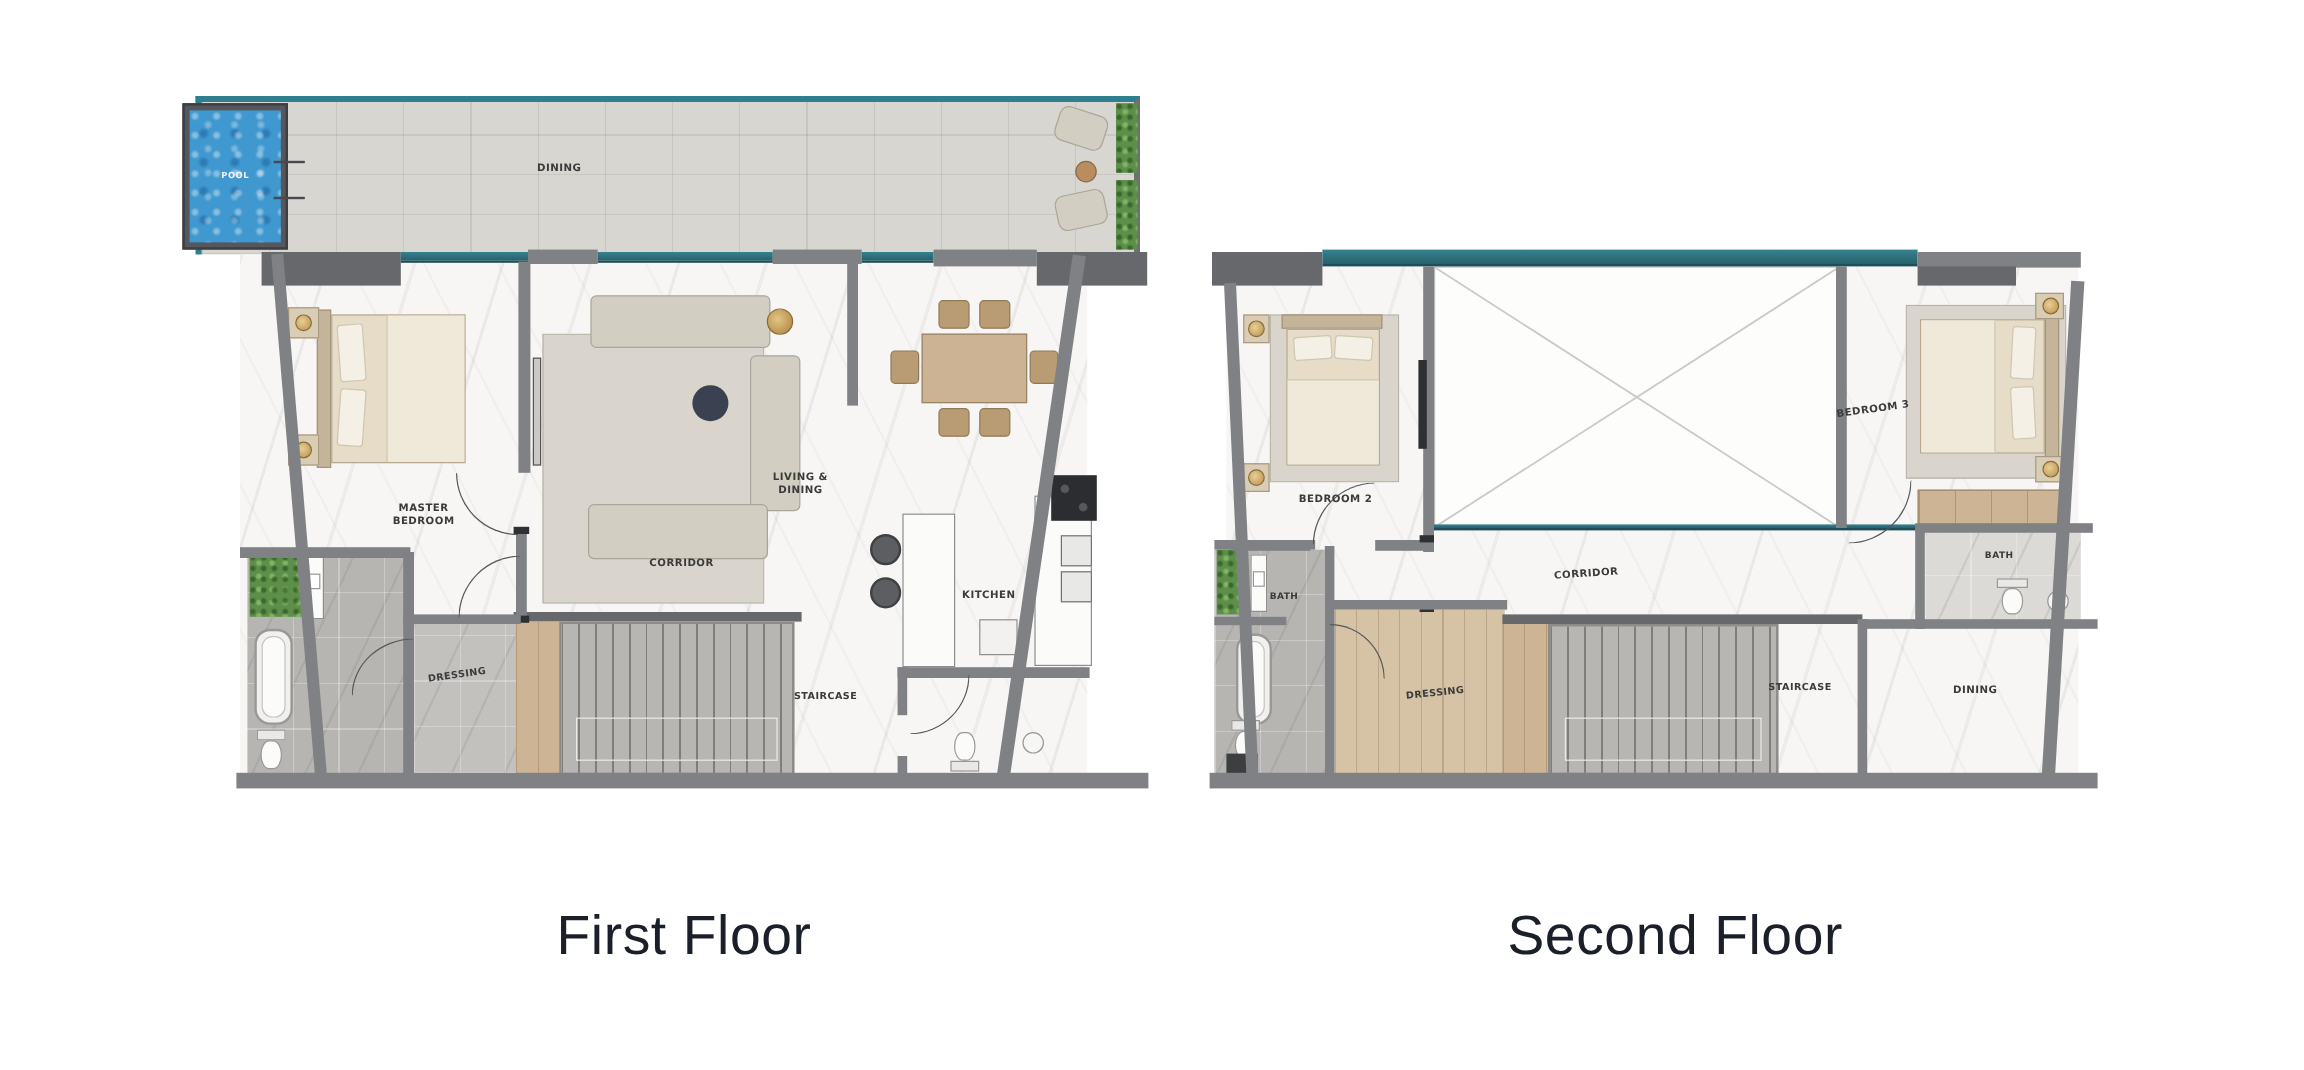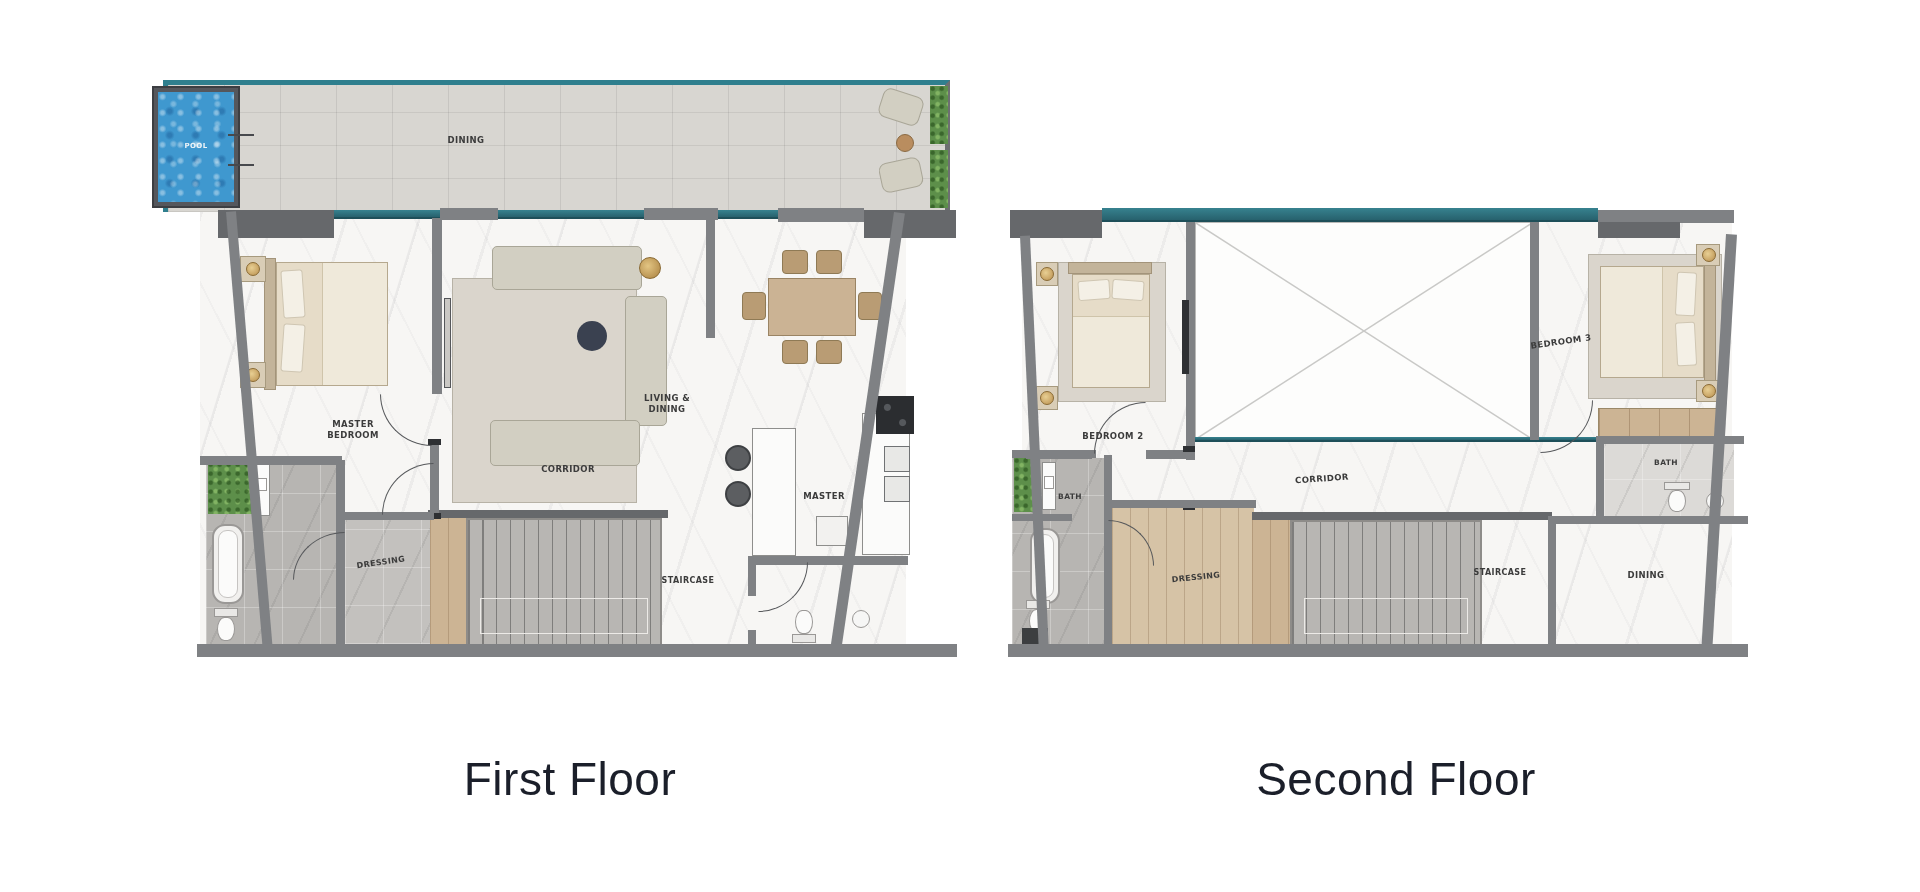--- a/index.html
+++ b/index.html
@@ -165,21 +165,21 @@
     <div class="arc bl" style="left:380px;top:394px;width:52px;height:52px"></div>
     <div class="arc tl" style="left:382px;top:463px;width:52px;height:52px"></div>
     <div class="arc tl" style="left:293px;top:532px;width:52px;height:48px"></div>
     <div class="arc br" style="left:758px;top:562px;width:50px;height:50px"></div>
 
     <div class="room-label" style="left:196px;top:147px;color:#eef4f8;font-size:7px">POOL</div>
     <div class="room-label" style="left:466px;top:141px">DINING</div>
     <div class="room-label" style="left:353px;top:430px;width:64px">MASTER BEDROOM</div>
     <div class="room-label" style="left:667px;top:404px;width:58px">LIVING &amp; DINING</div>
     <div class="room-label" style="left:568px;top:470px">CORRIDOR</div>
-    <div class="room-label" style="left:824px;top:497px">MASTER</div>
+    <div class="room-label" style="left:824px;top:497px">KITCHEN</div>
     <div class="room-label" style="left:381px;top:563px;font-size:8px;transform:translate(-50%,-50%) rotate(-8deg)">DRESSING</div>
     <div class="room-label" style="left:688px;top:581px;font-size:8px">STAIRCASE</div>
   </section>
 
   <section>
 
     <div class="abs marble" style="left:1022px;top:222px;width:710px;height:426px"></div>
     <div class="abs tile" style="left:1012px;top:458px;width:92px;height:190px"></div>
     <div class="abs wood" style="left:1112px;top:508px;width:142px;height:138px;background-color:#d6c3a6"></div>
     <div class="abs tile" style="left:1604px;top:444px;width:130px;height:74px;background-color:#dcdad7"></div>
@@ -255,21 +255,21 @@
     <div class="wall" style="left:1108px;top:500px;width:148px;height:8px"></div>
     <div class="wall" style="left:1548px;top:516px;width:8px;height:132px"></div>
     <div class="wall" style="left:1552px;top:516px;width:196px;height:8px"></div>
     <div class="wall" style="left:1596px;top:436px;width:148px;height:8px"></div>
     <div class="wall" style="left:1596px;top:440px;width:8px;height:84px"></div>
 
     <div class="arc tl" style="left:1094px;top:402px;width:52px;height:52px"></div>
     <div class="arc br" style="left:1540px;top:400px;width:53px;height:53px"></div>
     <div class="arc tr" style="left:1108px;top:520px;width:46px;height:46px"></div>
 
-    <div class="room-label" style="left:1113px;top:437px">BEDROOM 2</div>
+    <div class="room-label" style="left:1113px;top:417px">BEDROOM 2</div>
     <div class="room-label" style="left:1561px;top:342px;transform:translate(-50%,-50%) rotate(-8deg)">BEDROOM 3</div>
     <div class="room-label" style="left:1070px;top:497px;font-size:7.5px">BATH</div>
     <div class="room-label" style="left:1322px;top:479px;transform:translate(-50%,-50%) rotate(-4deg)">CORRIDOR</div>
     <div class="room-label" style="left:1196px;top:578px;font-size:8px;transform:translate(-50%,-50%) rotate(-6deg)">DRESSING</div>
     <div class="room-label" style="left:1500px;top:573px;font-size:8px">STAIRCASE</div>
     <div class="room-label" style="left:1646px;top:576px">DINING</div>
     <div class="room-label" style="left:1666px;top:463px;font-size:7.5px">BATH</div>
   </section>
 
   <div class="floor-title" style="left:1186px;top:752px">Second Floor</div>

